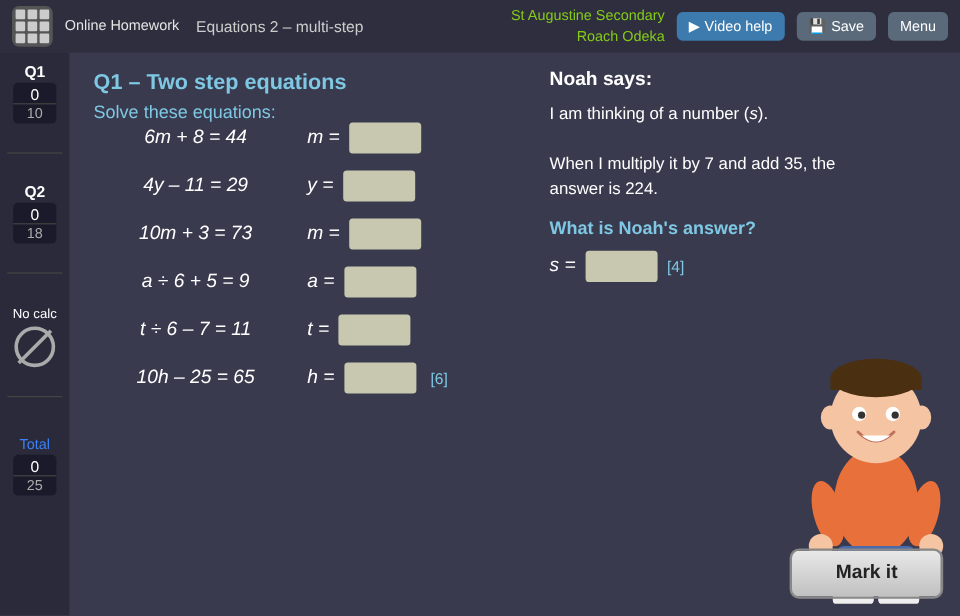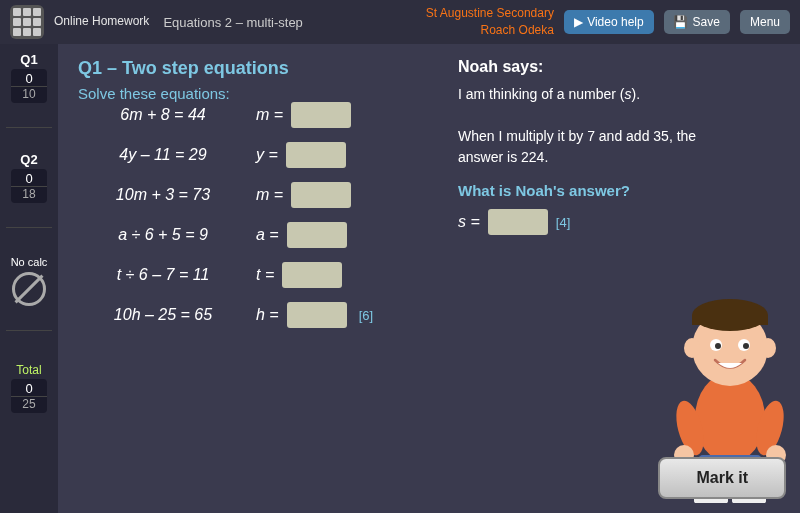--- a/index.html
+++ b/index.html
@@ -44,21 +44,21 @@
       font-size: 12px;
       line-height: 1.3;
     }
     .top-bar-assignment {
       color: #ccc;
       font-size: 13px;
       margin-left: 4px;
     }
     .top-bar-spacer { flex: 1; }
     .top-bar-school {
-      color: #f97316;
+      color: #84cc16;
       font-size: 12px;
       text-align: right;
       line-height: 1.4;
     }
     .top-bar-btn {
       background: #4a7c9e;
       color: #fff;
       border: none;
       border-radius: 5px;
       padding: 5px 10px;
@@ -154,21 +154,21 @@
       left: 50%;
       transform: translateX(-50%) rotate(45deg);
     }
     .total-item {
       display: flex;
       flex-direction: column;
       align-items: center;
       margin-top: 8px;
     }
     .total-label {
-      color: #bef264;
+      color: #3b82f6;
       font-size: 12px;
     }
 
     
     .content {
       flex: 1;
       background: #3a3a4e;
       padding: 14px 20px;
       position: relative;
       overflow: hidden;

